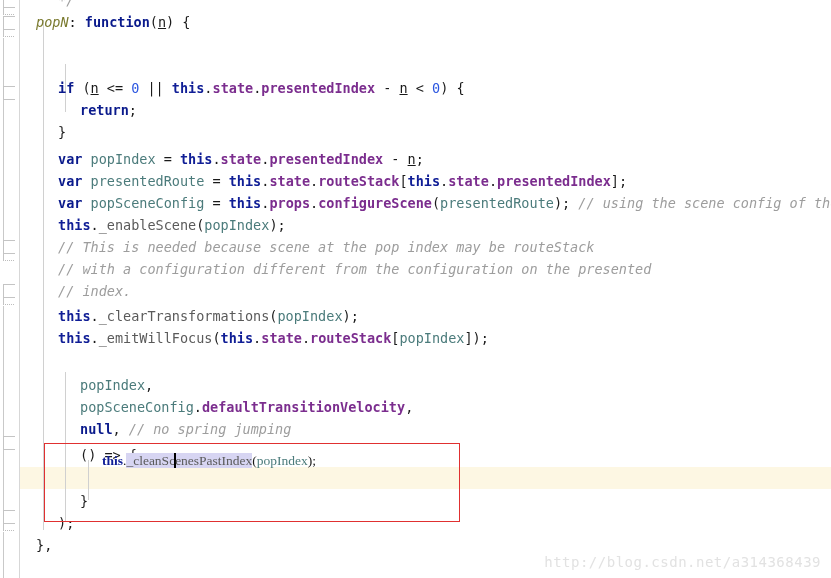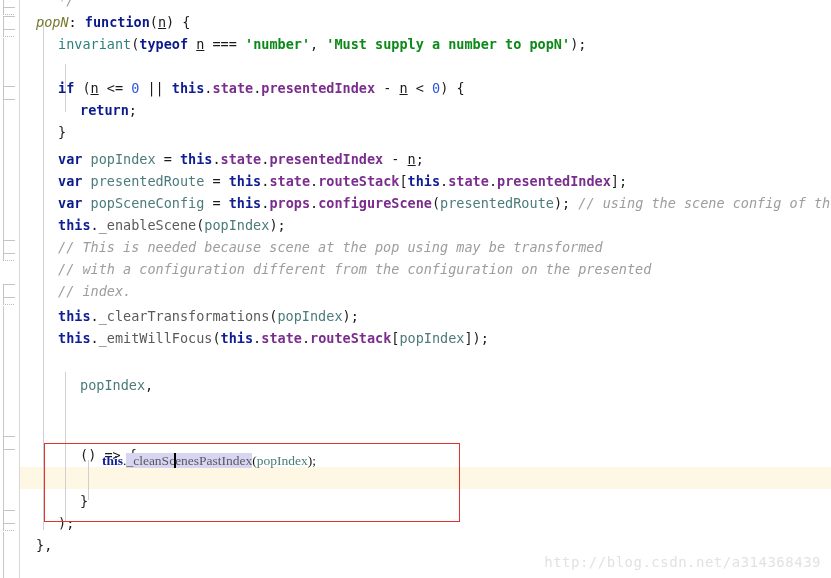--- a/index.html
+++ b/index.html
@@ -183,51 +183,52 @@
 
     <div class="indent-guide" style="left:23px;top:20px;height:510px;"></div>
     <div class="indent-guide" style="left:45px;top:64px;height:48px;"></div>
     <div class="indent-guide" style="left:45px;top:372px;height:150px;"></div>
     <div class="indent-guide" style="left:68px;top:460px;height:40px;"></div>
 
     <div class="line" style="top:-11px;left:38px;"><span class="com">*/</span></div>
 
     <div class="line" style="top:11px;left:16px;"><span class="fn-it" style="color:#7a7a2e;">popN</span><span class="punc">: </span><span class="kw">function</span><span class="punc">(</span><span class="param">n</span><span class="punc">) {</span></div>
 
-    <div class="line" style="top:33px;left:38px;"><span class="fn">invariant</span><span class="punc">(</span><span class="kw">typeof</span><span class="punc"> </span><span class="param">n</span><span class="punc"> === </span><span class="str">'number'</span><span class="punc">, </span><span class="str">'Must supply a number to popN'</span><span class="punc">);</span></div>
 
 
     <div class="line" style="top:77px;left:38px;"><span class="kw">if</span><span class="punc"> (</span><span class="param">n</span><span class="punc"> &lt;= </span><span class="num">0</span><span class="punc"> || </span><span class="this-kw">this</span><span class="punc">.</span><span class="prop">state</span><span class="punc">.</span><span class="prop">presentedIndex</span><span class="punc"> - </span><span class="param">n</span><span class="punc"> &lt; </span><span class="num">0</span><span class="punc">) {</span></div>
 
     <div class="line" style="top:99px;left:60px;"><span class="kw">return</span><span class="punc">;</span></div>
 
     <div class="line" style="top:121px;left:38px;"><span class="punc">}</span></div>
 
     <div class="line" style="top:148px;left:38px;"><span class="kw">var</span><span class="punc"> </span><span class="ident">popIndex</span><span class="punc"> = </span><span class="this-kw">this</span><span class="punc">.</span><span class="prop">state</span><span class="punc">.</span><span class="prop">presentedIndex</span><span class="punc"> - </span><span class="param">n</span><span class="punc">;</span></div>
 
     <div class="line" style="top:170px;left:38px;"><span class="kw">var</span><span class="punc"> </span><span class="ident">presentedRoute</span><span class="punc"> = </span><span class="this-kw">this</span><span class="punc">.</span><span class="prop">state</span><span class="punc">.</span><span class="prop">routeStack</span><span class="punc">[</span><span class="this-kw">this</span><span class="punc">.</span><span class="prop">state</span><span class="punc">.</span><span class="prop">presentedIndex</span><span class="punc">];</span></div>
 
     <div class="line" style="top:192px;left:38px;"><span class="kw">var</span><span class="punc"> </span><span class="ident">popSceneConfig</span><span class="punc"> = </span><span class="this-kw">this</span><span class="punc">.</span><span class="prop">props</span><span class="punc">.</span><span class="prop">configureScene</span><span class="punc">(</span><span class="ident">presentedRoute</span><span class="punc">); </span><span class="com">// using the scene config of the</span></div>
 
     <div class="line" style="top:214px;left:38px;"><span class="this-kw">this</span><span class="punc">.</span><span class="ident2">_enableScene</span><span class="punc">(</span><span class="ident">popIndex</span><span class="punc">);</span></div>
 
-    <div class="line" style="top:236px;left:38px;"><span class="com">// This is needed because scene at the pop using may be transformed</span></div>
+    <div class="line" style="top:236px;left:38px;"><span class="com">// This is needed because scene at the pop index may be routeStack</span></div>
 
     <div class="line" style="top:258px;left:38px;"><span class="com">// with a configuration different from the configuration on the presented</span></div>
 
     <div class="line" style="top:280px;left:38px;"><span class="com">// index.</span></div>
 
     <div class="line" style="top:305px;left:38px;"><span class="this-kw">this</span><span class="punc">.</span><span class="ident2">_clearTransformations</span><span class="punc">(</span><span class="ident">popIndex</span><span class="punc">);</span></div>
 
     <div class="line" style="top:327px;left:38px;"><span class="this-kw">this</span><span class="punc">.</span><span class="ident2">_emitWillFocus</span><span class="punc">(</span><span class="this-kw">this</span><span class="punc">.</span><span class="prop">state</span><span class="punc">.</span><span class="prop">routeStack</span><span class="punc">[</span><span class="ident">popIndex</span><span class="punc">]);</span></div>
 
 
     <div class="line" style="top:374px;left:60px;"><span class="ident">popIndex</span><span class="punc">,</span></div>
 
-
+    <div class="line" style="top:396px;left:60px;"><span class="ident">popSceneConfig</span><span class="punc">.</span><span class="prop">defaultTransitionVelocity</span><span class="punc">,</span></div>
+
+    <div class="line" style="top:418px;left:60px;"><span class="kw">null</span><span class="punc">, </span><span class="com">// no spring jumping</span></div>
 
     <div class="line" style="top:444px;left:60px;"><span class="punc">() =&gt; {</span></div>
 
     <div class="line" style="top:450px;left:82px;font-family:Liberation Serif, serif;"><span class="this-kw">this</span><span class="punc">.</span><span class="id-sel">_cleanSc<span class="caret"></span>enesPastIndex</span><span class="punc">(</span><span class="ident">popIndex</span><span class="punc">);</span></div>
 
     <div class="line" style="top:490px;left:60px;"><span class="punc">}</span></div>
 
     <div class="line" style="top:512px;left:38px;"><span class="punc">);</span></div>
 
     <div class="line" style="top:534px;left:16px;"><span class="punc">},</span></div>

